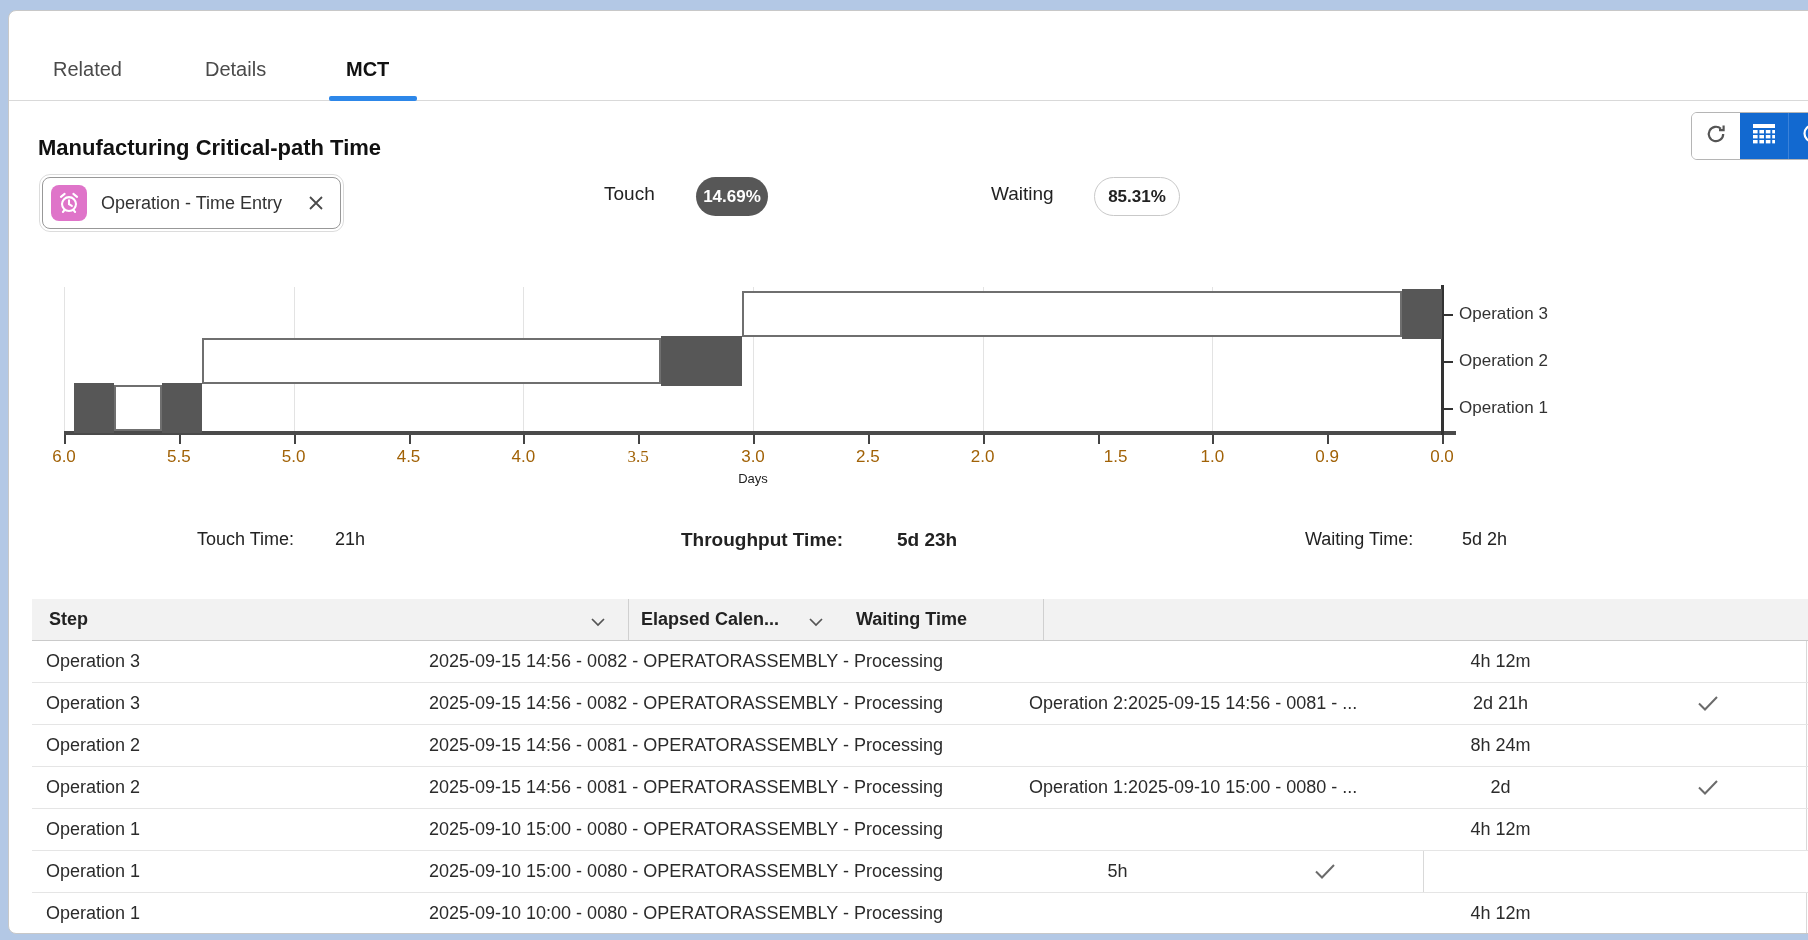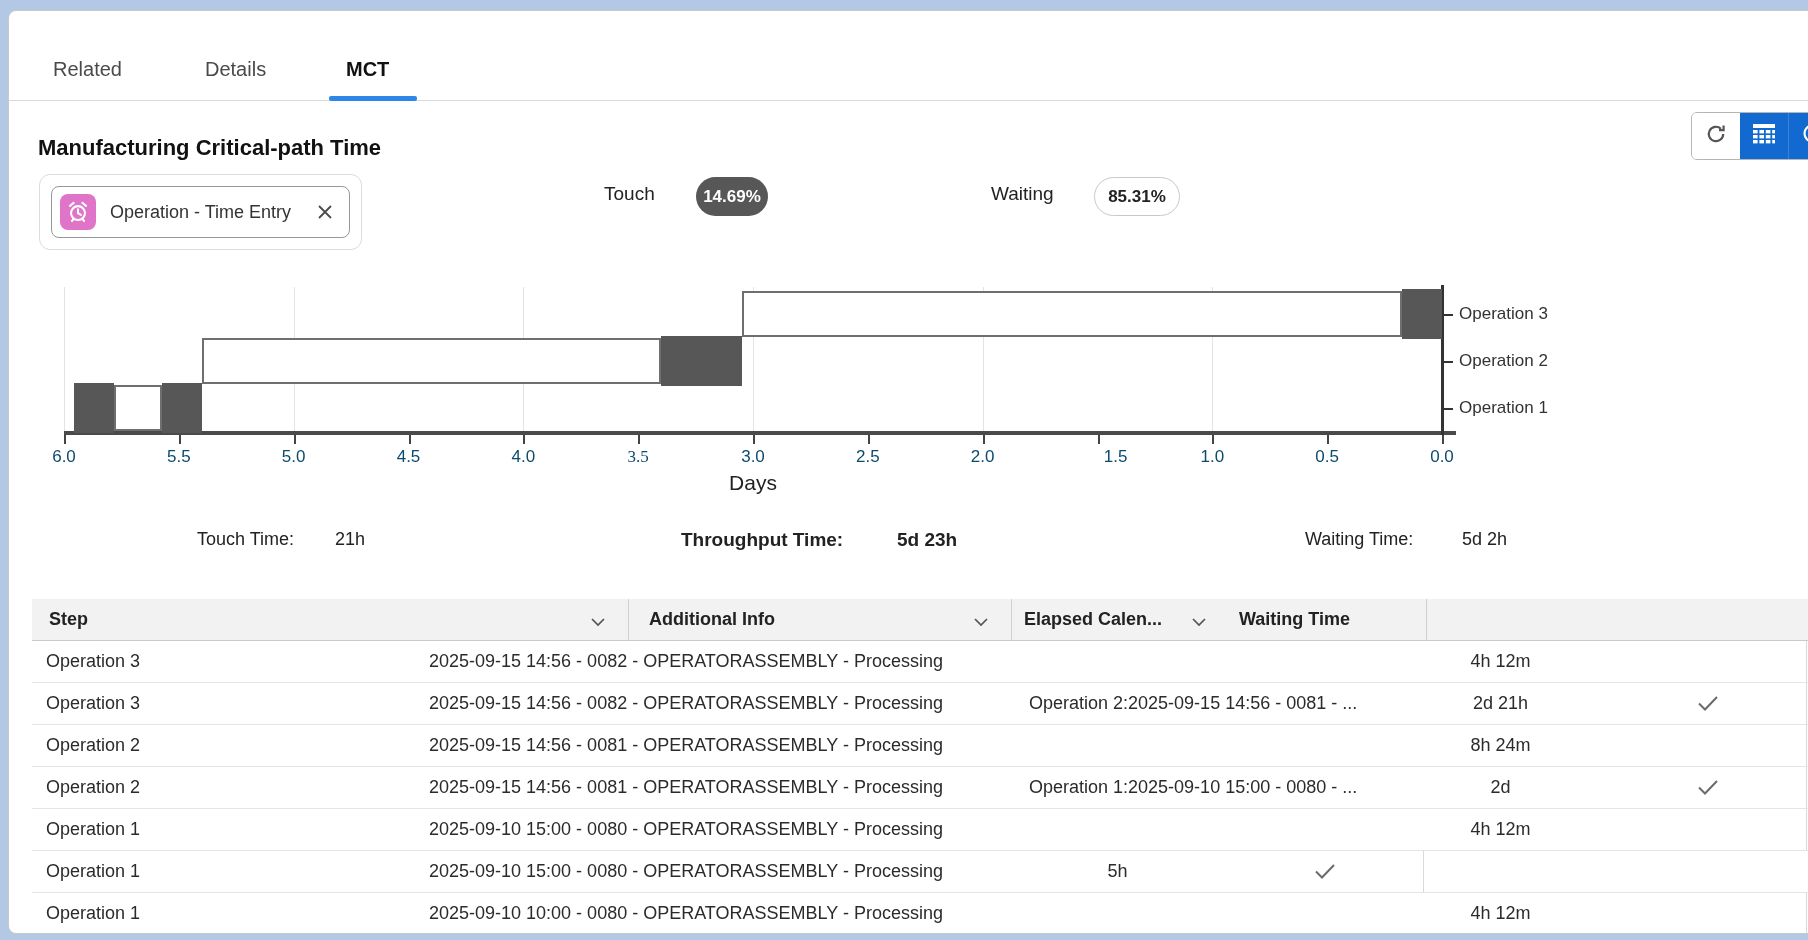--- a/index.html
+++ b/index.html
@@ -20,21 +20,21 @@
   
   .page-title { position:absolute; left:29px; top:124px; font-size:22px; font-weight:bold; color:#111; }
   .toolbar { position:absolute; left:1682px; top:101px; height:48px; display:flex;
              border:1px solid #b5b5b5; border-radius:6px; overflow:hidden; }
   .tbtn { width:48px; height:46px; display:flex; align-items:center; justify-content:center; cursor:pointer; }
   .tbtn.white { background:#fff; }
   .tbtn.blue  { background:#1269d0; }
   .tbtn.blue + .tbtn.blue { border-left:1px solid #3b82d9; }
 
   
-  .chip-outer { position:absolute; left:30px; top:163px; border:1px solid #dcdcdc; border-radius:11px; padding:11px; }
+  .chip-outer { position:absolute; left:30px; top:163px; border:1px solid #dcdcdc; border-radius:11px; padding:2px; }
   .chip { display:flex; align-items:center; gap:14px; border:1px solid #989898; border-radius:8px;
           padding:7px 14px 7px 8px; background:#fff; }
   .chip-icon { width:36px; height:36px; border-radius:8px; background:#df74c9;
                display:flex; align-items:center; justify-content:center; }
   .chip-label { font-size:18px; color:#333; padding-right:10px; }
   .chip-close { display:flex; align-items:center; cursor:pointer; }
 
   
   .stat-label { position:absolute; top:172px; font-size:19px; color:#222; }
   .pill { position:absolute; top:166px; height:39px; border-radius:20px; display:flex;
@@ -45,24 +45,24 @@
   
   .chart { position:absolute; left:0; top:0; width:100%; height:100%; }
   .gridline { position:absolute; top:276px; height:146px; width:1px; background:#e3e3e3; }
   .bar-row { position:absolute; left:55px; width:1378px; height:46px; }
   .seg { position:absolute; top:0; height:100%; }
   .seg.waiting { background:#fff; border:2px solid #6f6f6f; }
   .seg.touch { background:#575757; top:-2px; height:calc(100% + 4px); }
   .xaxis-line { position:absolute; left:55px; top:420px; width:1392px; height:4px; background:#4a4a4a; }
   .yaxis-line { position:absolute; left:1432px; top:274px; width:3px; height:150px; background:#333; }
   .xtick { position:absolute; top:424px; width:2px; height:9px; background:#444; }
-  .xtick-label { position:absolute; top:436px; width:60px; text-align:center; font-size:17px; color:#0c4a6e; }
+  .xtick-label { position:absolute; top:436px; width:60px; text-align:center; font-size:17px; color:#a16207; }
   .ytick { position:absolute; left:1435px; width:9px; height:2px; background:#333; }
   .op-label { position:absolute; left:1450px; font-size:17px; color:#333; white-space:nowrap; }
-  .days-label { position:absolute; left:694px; top:460px; width:100px; text-align:center; font-size:21px; color:#222; }
+  .days-label { position:absolute; left:694px; top:460px; width:100px; text-align:center; font-size:13px; color:#222; }
 
   
   .summary { position:absolute; top:518px; left:0; width:100%; height:30px; font-size:18px; color:#222; }
   .summary span { position:absolute; white-space:nowrap; }
 
   
   .grid { position:absolute; left:23px; top:588px; width:1790px; }
   .grid-header { display:flex; background:#f2f2f2; height:42px; border-bottom:1px solid #cacaca; }
   .hcell { display:flex; align-items:center; font-weight:bold; font-size:18px; color:#222;
            position:relative; }
@@ -185,21 +185,21 @@
         <div class="xtick-label" style="left: 714px;">3.0</div>
         <div class="xtick" style="left: 858.833px;"></div>
         <div class="xtick-label" style="left: 828.833px;">2.5</div>
         <div class="xtick" style="left: 973.667px;"></div>
         <div class="xtick-label" style="left: 943.667px;">2.0</div>
         <div class="xtick" style="left: 1088.5px;"></div>
         <div class="xtick-label" style="left: 1058.5px; text-align: right;">1.5</div>
         <div class="xtick" style="left: 1203.33px;"></div>
         <div class="xtick-label" style="left: 1173.33px;">1.0</div>
         <div class="xtick" style="left: 1318.17px;"></div>
-        <div class="xtick-label" style="left: 1288.17px;">0.5</div>
+        <div class="xtick-label" style="left: 1288.17px;">0.9</div>
         <div class="xtick" style="left: 1433px;"></div>
         <div class="xtick-label" style="left: 1403px;">0.0</div>
         <div class="bar-row" style="top: 280px;">
           <div class="seg waiting" style="left: 677.517px; width: 660.292px;"></div>
           <div class="seg touch" style="left: 1337.81px; width: 40.1917px;"></div>
         </div>
         <div class="ytick" style="top: 303px;"></div>
         <div class="op-label" style="top: 293px;">Operation 3</div>
         <div class="bar-row" style="top: 327px;">
           <div class="seg waiting" style="left: 137.8px; width: 459.333px;"></div>
@@ -222,27 +222,20 @@
       <span style="left:672px; font-weight:bold; font-size:19px;">Throughput Time:</span>
       <span style="left:888px; font-weight:bold; font-size:19px;">5d 23h</span>
       <span style="left:1296px;">Waiting Time:</span>
       <span style="left:1453px;">5d 2h</span>
     </div>
 
     <div class="grid">
       <div class="grid-header">
         <div class="hcell c-step hdiv">
           <span>Step</span>
-          <span class="menu-chevron">
-            <svg width="16" height="11" viewBox="0 0 16 11">
-                <path d="M2 2l6 6 6-6" fill="none" stroke="#555" stroke-width="1.7"></path>
-              </svg></span>
-        </div>
-        <div class="hcell c-add hdiv">
-          <span>Additional Info</span>
           <span class="menu-chevron">
             <svg width="16" height="11" viewBox="0 0 16 11">
                 <path d="M2 2l6 6 6-6" fill="none" stroke="#555" stroke-width="1.7"></path>
               </svg></span>
         </div>
         <div class="hcell c-ela">
           <span>Elapsed Calen...</span>
           <span class="menu-chevron">
             <svg width="16" height="11" viewBox="0 0 16 11">
                 <path d="M2 2l6 6 6-6" fill="none" stroke="#555" stroke-width="1.7"></path>

